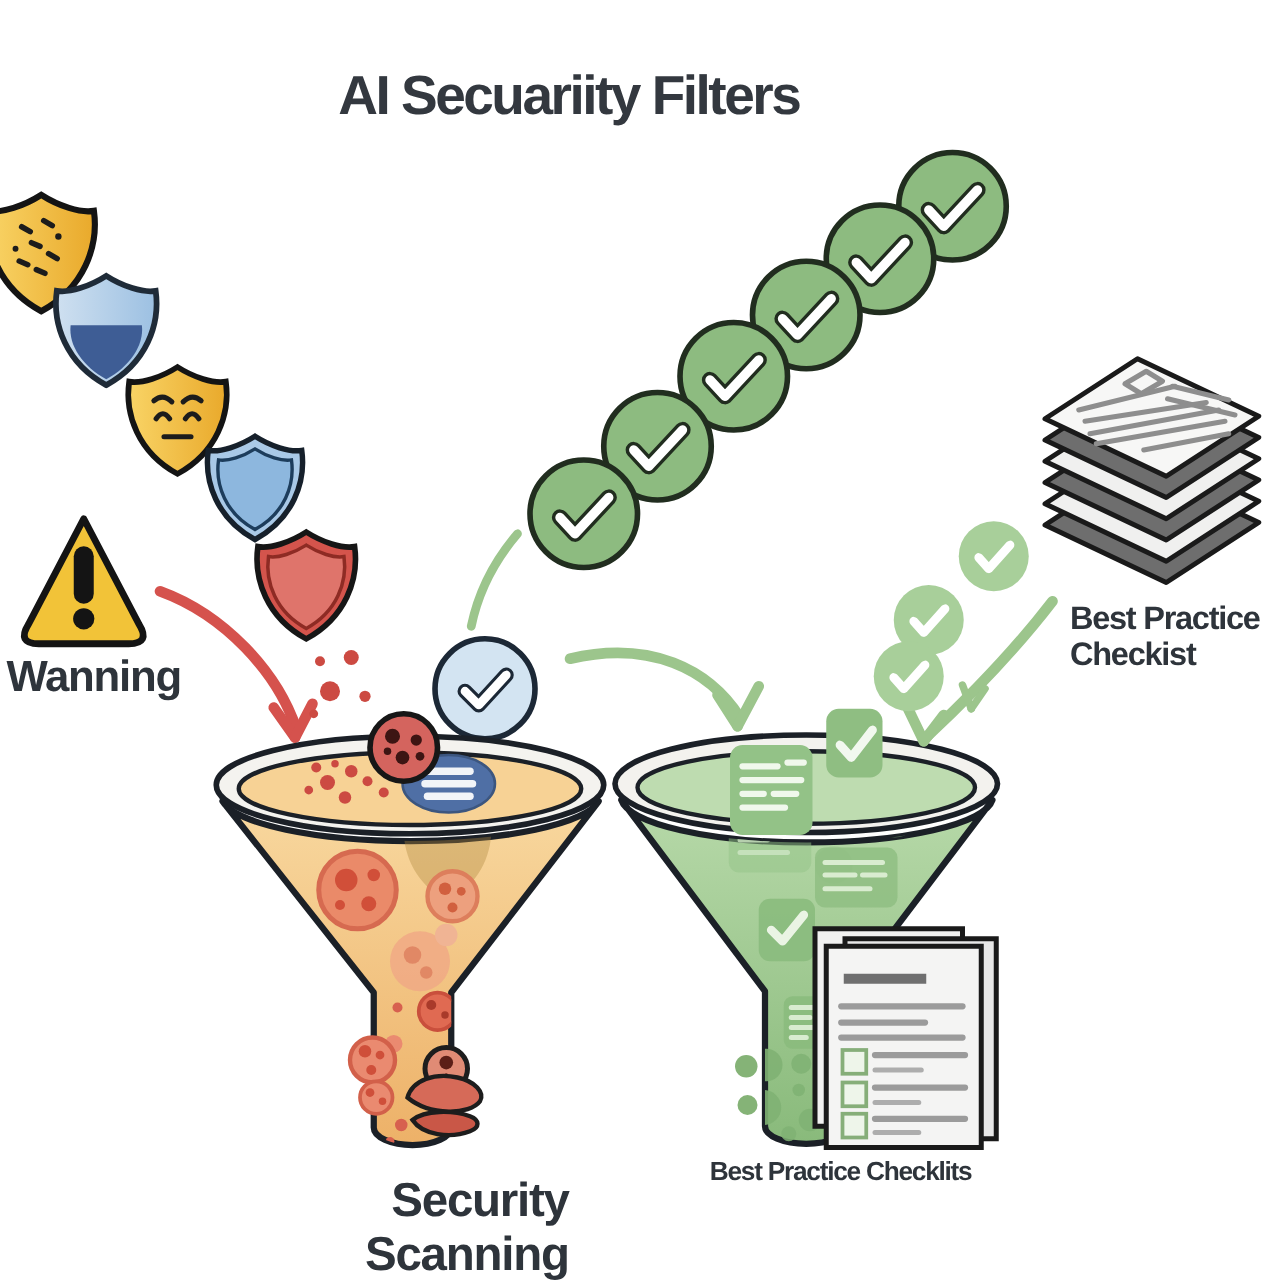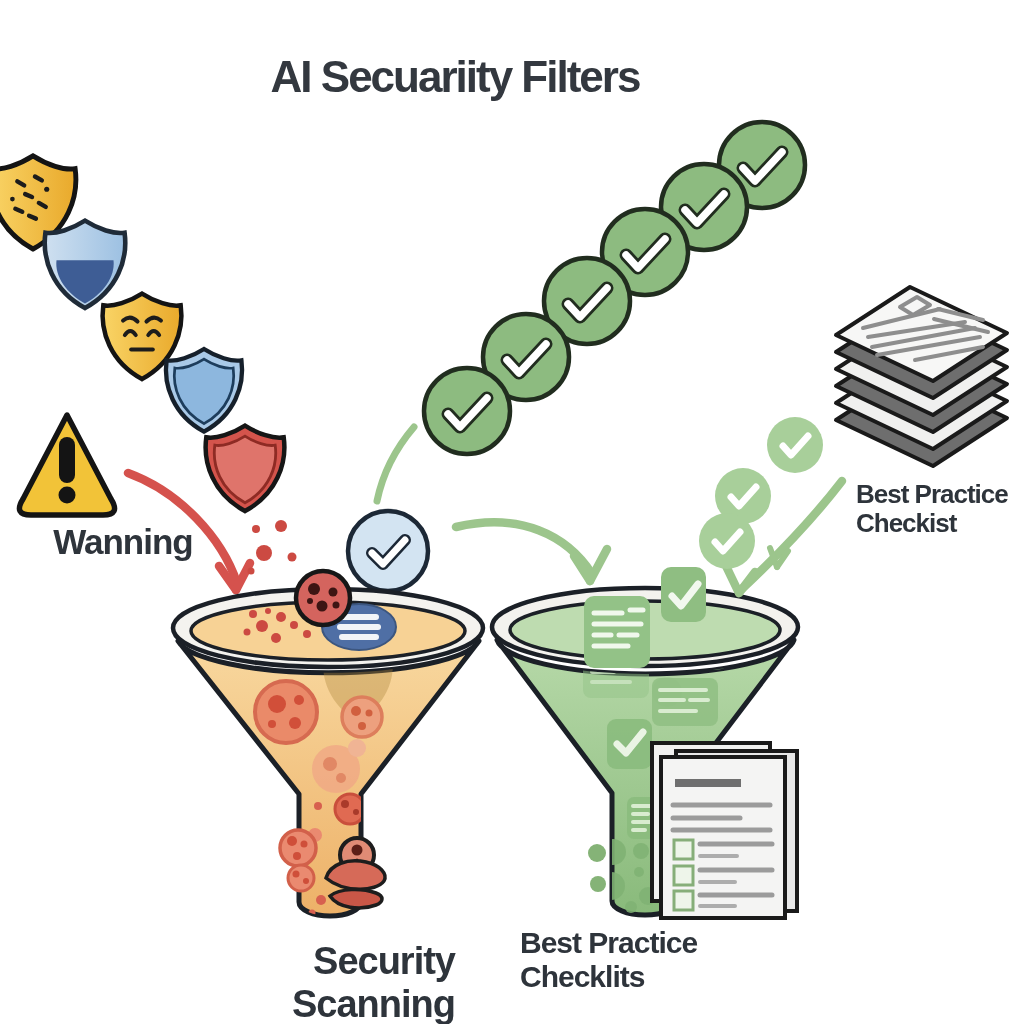--- a/index.html
+++ b/index.html
@@ -7,25 +7,25 @@
     position:relative;width:1024px;height:1024px;background:#ffffff;overflow:hidden;
     font-family:"Liberation Sans","DejaVu Sans",sans-serif;
     border-radius:22px;
   }
   .art{position:absolute;left:0;top:0;width:1024px;height:1024px;}
   .label{position:absolute;font-weight:bold;color:#2e343b;}
   .title{
     left:160px;top:52px;width:590px;text-align:center;
     font-size:44px;letter-spacing:-2px;color:#33383f;
   }
-  .warning-label{left:0px;top:522px;width:150px;text-align:center;font-size:35px;letter-spacing:-1px;padding-left:48px;}
+  .warning-label{left:0px;top:522px;width:150px;text-align:center;font-size:35px;letter-spacing:-1px;}
   .testing-label{left:398px;top:462px;width:270px;text-align:center;font-size:28px;letter-spacing:-1px;}
   .stack-label{left:856px;top:480px;width:170px;font-size:26px;letter-spacing:-1px;line-height:29px;}
   .scanning-label{left:190px;top:940px;width:265px;text-align:right;font-size:38px;letter-spacing:-1px;}
-  .checklists-label{left:520px;top:926px;width:305px;font-size:30px;letter-spacing:-1px;}
+  .checklists-label{left:520px;top:926px;width:305px;text-align:center;font-size:21px;letter-spacing:-1px;}
 </style>
 </head>
 <body>
 
 <div id="canvas">
 
 <svg class="art" viewBox="0 0 1024 1024">
   <defs>
     <path id="shieldPath" d="M0,-46 C14,-37 32,-31 43,-33 C47,-4 35,30 0,49 C-35,30 -47,-4 -43,-33 C-32,-31 -14,-37 0,-46 Z"></path>
     <linearGradient id="gradYellow" x1="0" y1="0" x2="1" y2="0">

